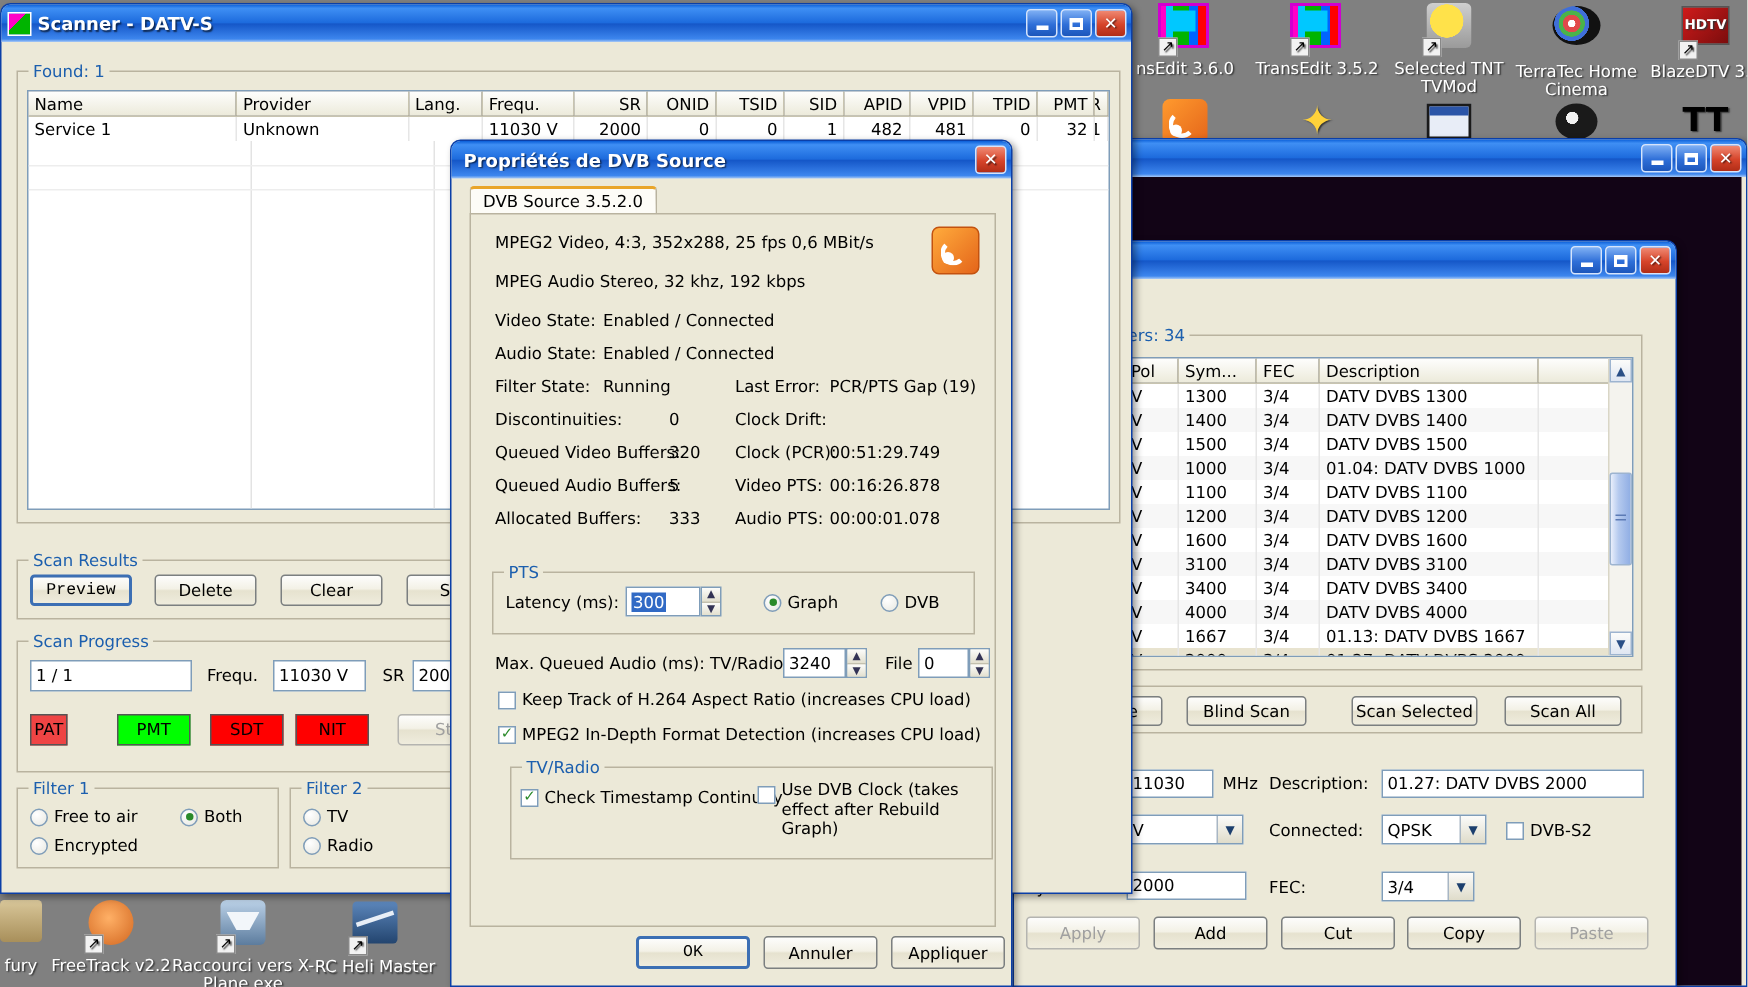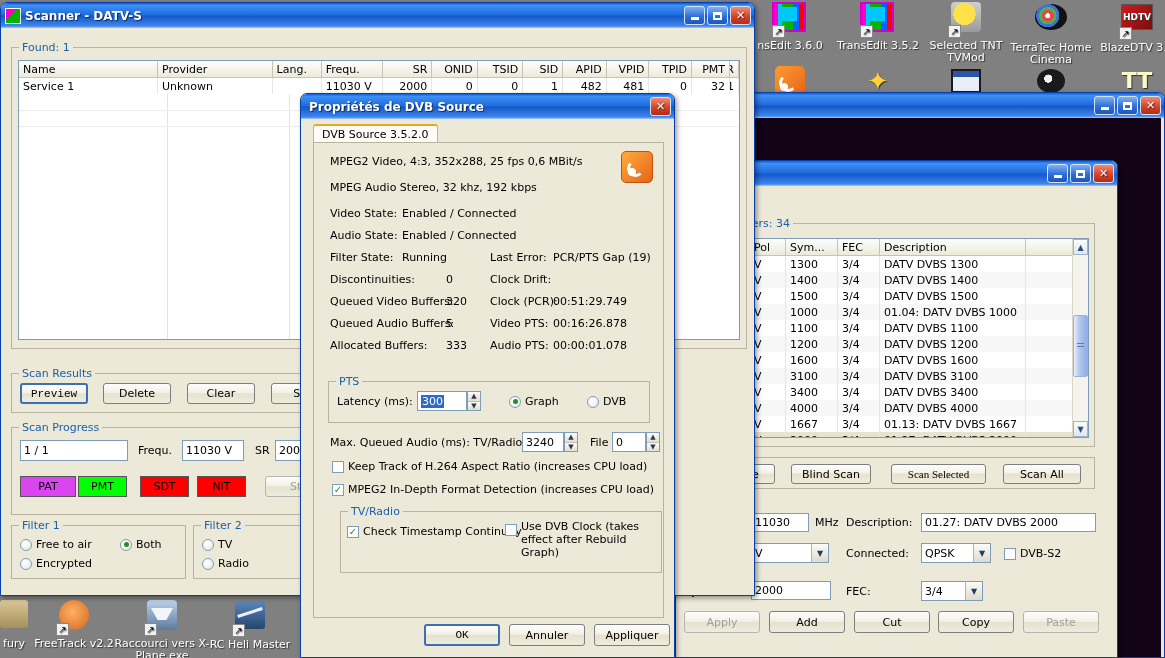--- a/index.html
+++ b/index.html
@@ -239,21 +239,21 @@
       </div>
     </div>
   </div>
   <div class="dicon" style="left:1003px;top:66px;">
     <div class="glyph">
       <div style="width:28px;height:24px;margin:3px auto;border-radius:50%;background:radial-gradient(circle at 40% 40%,#f2f2f2 0 18%,#1a1a1a 19%);"></div>
     </div>
   </div>
   <div class="dicon" style="left:1089px;top:66px;">
     <div class="glyph">
-      <div style="color:#fef9c3;font-size:22px;font-weight:bold;line-height:30px;">TT</div>
+      <div style="color:#000000;font-size:22px;font-weight:bold;line-height:30px;">TT</div>
     </div>
   </div>
 
   <div class="dicon" style="left:-34px;top:600px;">
     <div class="glyph">
       <div style="width:28px;height:28px;margin:0 auto;background:linear-gradient(#d9c79a,#a88f5a);border-radius:3px;"></div>
     </div>
     <span class="lbl">fury</span>
   </div>
   <div class="dicon" style="left:26px;top:600px;">
@@ -435,21 +435,21 @@
           </div>
           <div style="flex:1;"></div>
           <div class="sb-btn">▼</div>
         </div>
       </div>
     </div>
 
     <div class="grp" style="left:8px;top:296px;width:411px;height:32px;border-top:1px solid #b9b39f;">
       <div class="btn" style="position:absolute;left:14px;top:6px;width:76px;height:20px;">Analyze</div>
       <div class="btn" style="position:absolute;left:106px;top:6px;width:80px;height:20px;">Blind Scan</div>
-      <div class="btn" style="position:absolute;left:206px;top:6px;width:95px;height:20px;font-family:Liberation Serif, serif;">Scan Selected</div>
+      <div class="btn" style="position:absolute;left:216px;top:6px;width:84px;height:20px;">Scan Selected</div>
       <div class="btn" style="position:absolute;left:318px;top:6px;width:78px;height:20px;">Scan All</div>
     </div>
 
     <div style="position:absolute;left:8px;top:355px;font-size:11px;">Frequency:</div>
     <div class="tfield" style="position:absolute;left:75px;top:352px;width:58px;height:19px;">11030</div>
     <div style="position:absolute;left:139px;top:355px;font-size:11px;">MHz</div>
     <div style="position:absolute;left:170px;top:355px;font-size:11px;">Description:</div>
     <div class="tfield" style="position:absolute;left:245px;top:352px;width:175px;height:19px;">01.27: DATV DVBS 2000</div>
 
     <div style="position:absolute;left:8px;top:386px;font-size:11px;">Polarisation:</div>
@@ -553,21 +553,21 @@
     </div>
 
     <div class="grp" style="left:10px;top:424px;width:292px;height:88px;">
       <span class="cap">Scan Progress</span>
       <div class="tfield" style="position:absolute;left:8px;top:12px;width:108px;height:21px;">1 / 1</div>
       <div style="position:absolute;left:126px;top:16px;font-size:11px;">Frequ.</div>
       <div class="tfield" style="position:absolute;left:170px;top:12px;width:62px;height:21px;">11030 V</div>
       <div style="position:absolute;left:243px;top:16px;font-size:11px;">SR</div>
       <div class="tfield" style="position:absolute;left:263px;top:12px;width:52px;height:21px;">200</div>
 
-      <div class="statled" style="position:absolute;left:8px;top:48px;width:56px;height:21px;background:#d946ef;">PAT</div>
+      <div class="statled" style="position:absolute;left:8px;top:48px;width:25px;height:21px;background:#ef4444;">PAT</div>
       <div class="statled" style="position:absolute;left:66px;top:48px;width:49px;height:21px;background:#00ff00;">PMT</div>
       <div class="statled" style="position:absolute;left:128px;top:48px;width:49px;height:21px;background:#ff0000;">SDT</div>
       <div class="statled" style="position:absolute;left:185px;top:48px;width:49px;height:21px;background:#ff0000;">NIT</div>
       <div class="btn disabled" style="position:absolute;left:253px;top:48px;width:68px;height:21px;">Sto</div>
     </div>
 
     <div class="grp" style="left:10px;top:522px;width:175px;height:54px;">
       <span class="cap">Filter 1</span>
       <label class="radio" style="position:absolute;left:8px;top:12px;">
         <span class="rk"></span>

